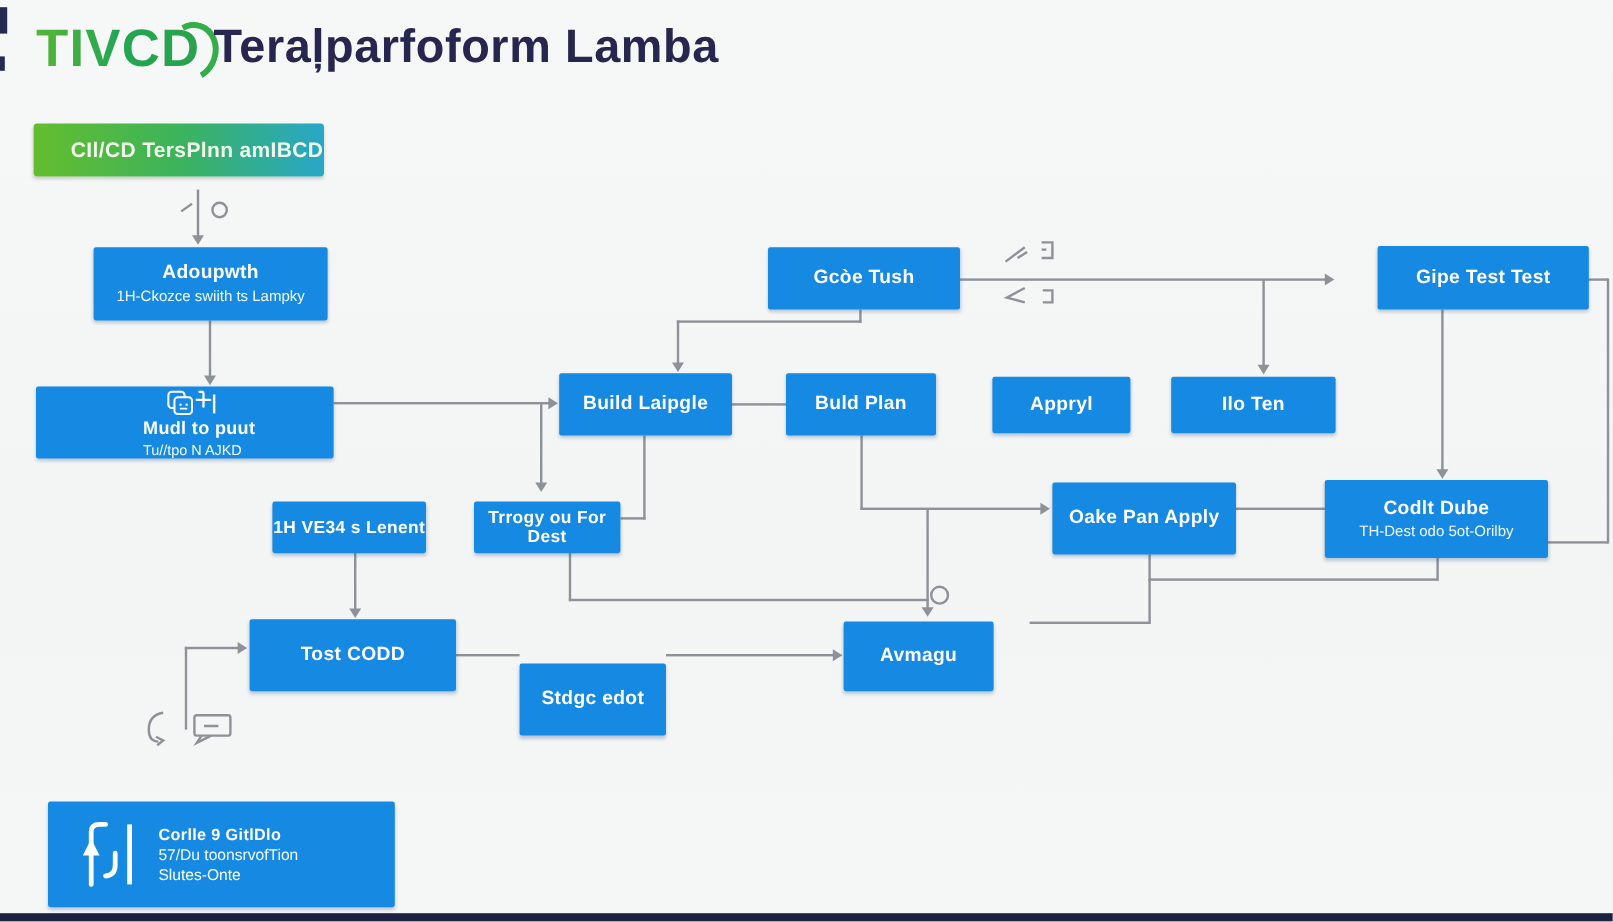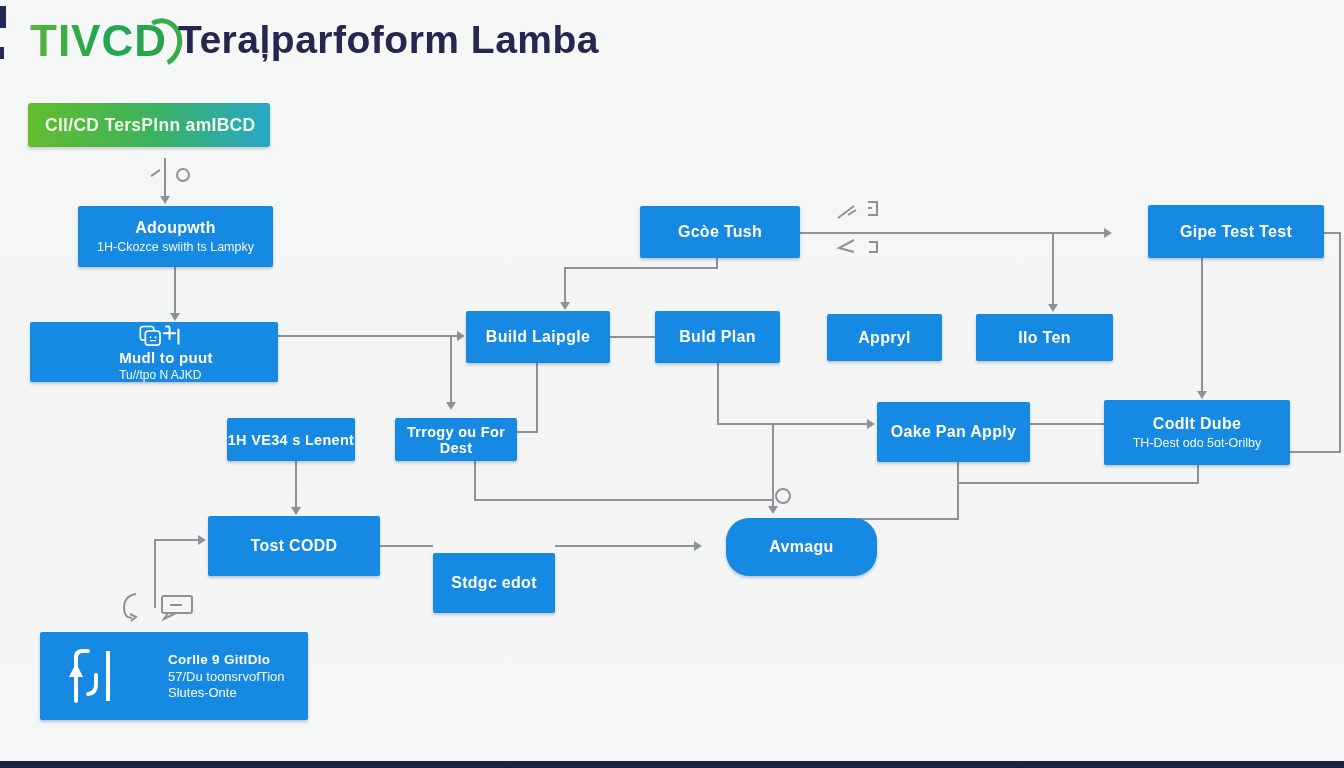--- a/index.html
+++ b/index.html
@@ -10,21 +10,21 @@
   .logo{position:absolute;left:30px;top:16px;font-size:44px;font-weight:bold;letter-spacing:1px;
         color:#2fae49;background:linear-gradient(90deg,#57b637,#23a653,#2ba14d);
         -webkit-background-clip:text;background-clip:text;-webkit-text-fill-color:transparent;}
   .logo-arc{position:absolute;left:138px;top:18px;width:34px;height:40px;border:5px solid #35ad49;
         border-left-color:transparent;border-bottom-color:transparent;border-radius:50%;transform:rotate(18deg);}
   .title{position:absolute;left:178px;top:18px;font-size:39px;font-weight:600;color:#26264e;letter-spacing:0.5px;}
 
   
   .banner{position:absolute;left:28px;top:103px;width:242px;height:44px;border-radius:3px;
         background:linear-gradient(90deg,#64bd2e,#3cb35c,#28a7c8);box-shadow:0 2px 3px rgba(0,0,0,0.18);
-        display:flex;align-items:center;padding-left:17px;box-sizing:border-box;
+        display:flex;align-items:center;padding-left:31px;box-sizing:border-box;
         color:#eef7e9;font-size:17.5px;font-weight:600;letter-spacing:0.3px;}
 
   
   .node{position:absolute;background:#1689e3;border-radius:2px;color:#fff;
         box-shadow:0 2px 3px rgba(20,60,120,0.25);display:flex;flex-direction:column;
         align-items:center;justify-content:center;text-align:center;box-sizing:border-box;}
   .node .l1{font-size:16px;font-weight:600;letter-spacing:0.3px;}
   .node .l2{font-size:12.5px;font-weight:400;margin-top:3px;opacity:0.95;}
   .node.row{flex-direction:row;justify-content:flex-start;text-align:left;}
   .node .txtcol{display:flex;flex-direction:column;justify-content:center;}
@@ -183,25 +183,25 @@
   </div>
 
   <div class="node" style="left:208px;top:516px;width:172px;height:60px;">
     <div class="l1">Tost CODD</div>
   </div>
 
   <div class="node" style="left:433px;top:516px;width:122px;height:60px;margin-top:37px;">
     <div class="l1">Stdgc edot</div>
   </div>
 
-  <div class="node" style="left:726px;top:518px;width:151px;height:58px;border-radius:23px;">
+  <div class="node" style="left:703px;top:518px;width:125px;height:58px;">
     <div class="l1">Avmagu</div>
   </div>
 
-  <div class="node row" style="left:40px;top:632px;width:268px;height:88px;padding-left:22px;gap:36px;">
+  <div class="node row" style="left:40px;top:668px;width:289px;height:88px;padding-left:22px;">
     <svg width="56" height="62" viewBox="0 0 56 62">
       <path d="M14 56 V12 q0 -6 7 -6 h5" fill="none" stroke="#fff" stroke-width="4" stroke-linecap="round"></path>
       <polygon points="7,32 21,32 14,18" fill="#fff"></polygon>
       <path d="M34 30 v10 q0 8 -8 9" fill="none" stroke="#fff" stroke-width="4" stroke-linecap="round"></path>
       <rect x="44" y="6" width="4" height="50" fill="#fff"></rect>
     </svg>
     <div class="txtcol" style="margin-left:14px;">
       <div class="l1" style="font-size:13.5px;">Corlle 9 GitlDlo</div>
       <div class="l2" style="font-size:13px;">57/Du toonsrvofTion</div>
       <div class="l3" style="font-size:13px;">Slutes-Onte</div>

